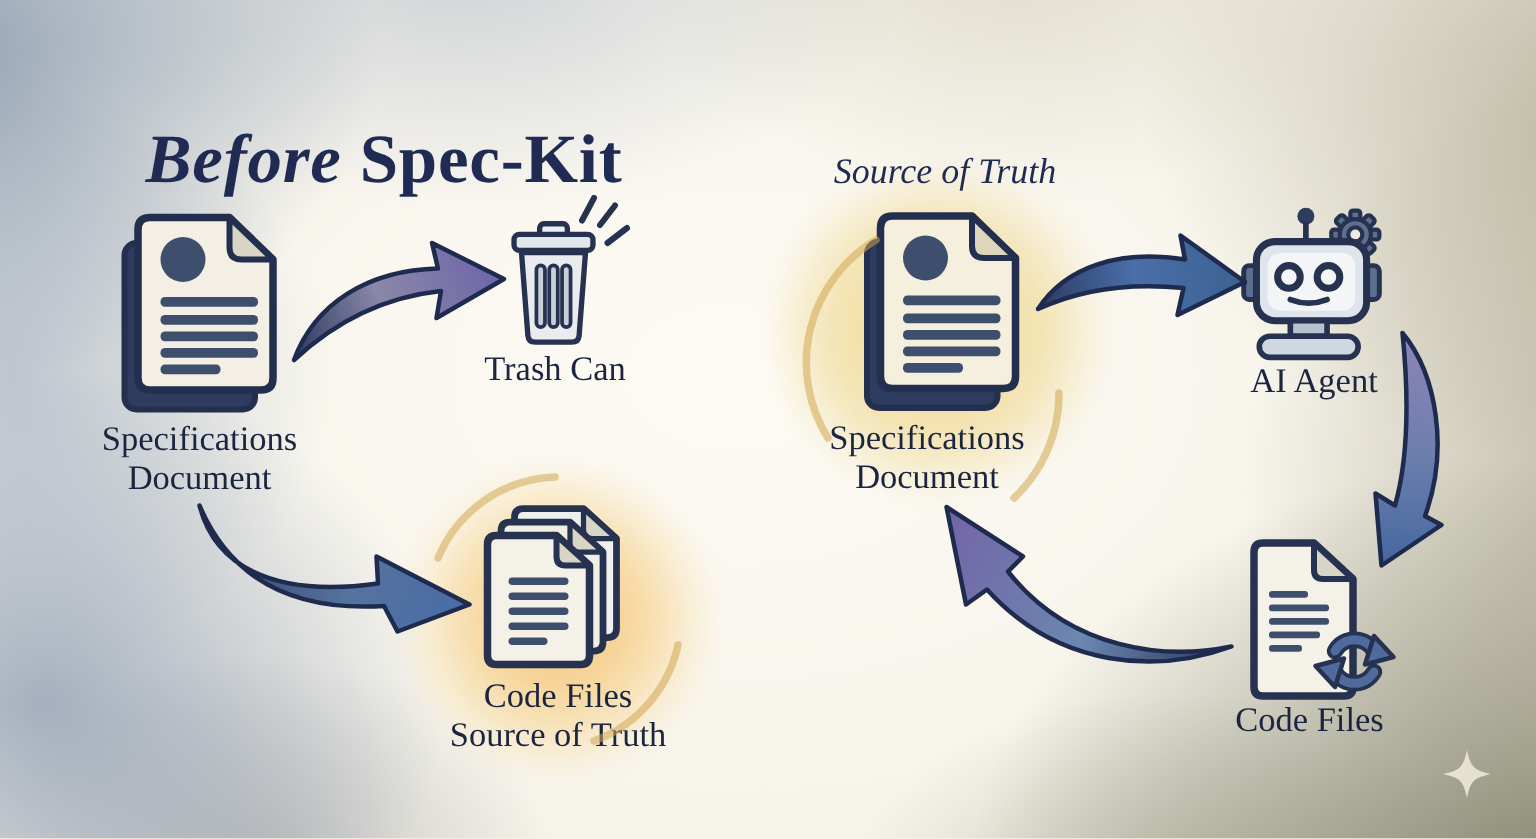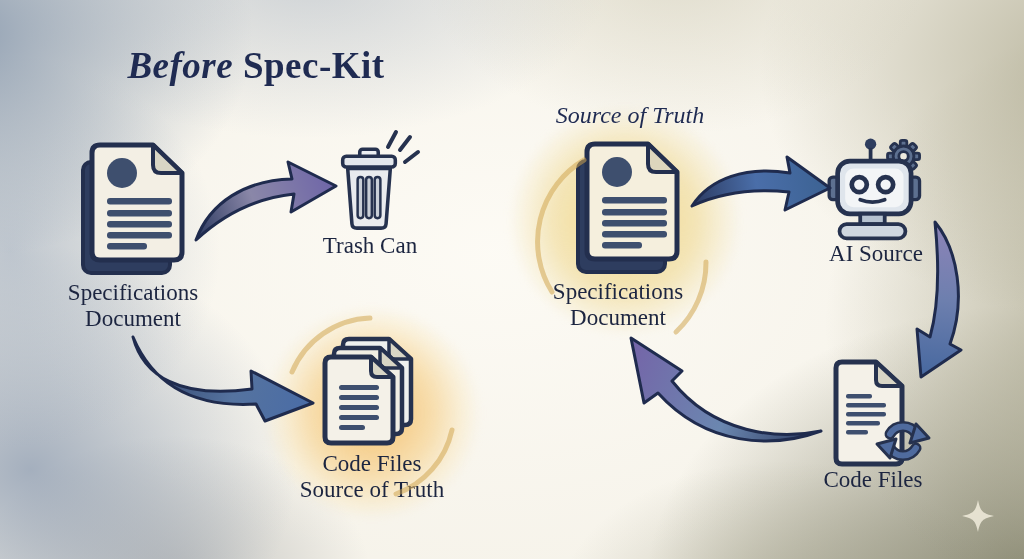--- a/index.html
+++ b/index.html
@@ -11,22 +11,22 @@
       radial-gradient(ellipse 300px 280px at 1% 45%, rgba(146,162,184,.55), transparent 70%),
       radial-gradient(ellipse 380px 320px at 3% 84%, rgba(110,130,160,.6), transparent 70%),
       radial-gradient(ellipse 280px 200px at 17% 103%, rgba(148,152,156,.55), transparent 70%),
       radial-gradient(ellipse 430px 230px at 30% -4%, rgba(168,179,194,.5), transparent 70%),
       radial-gradient(ellipse 360px 240px at 66% -6%, rgba(205,201,180,.55), transparent 70%),
       radial-gradient(ellipse 480px 360px at 107% 12%, rgba(166,162,134,.75), transparent 70%),
       radial-gradient(ellipse 430px 430px at 110% 58%, rgba(152,149,120,.7), transparent 70%),
       radial-gradient(ellipse 540px 400px at 101% 106%, rgba(112,112,87,.85), transparent 72%),
       radial-gradient(ellipse 320px 220px at 76% 110%, rgba(158,156,132,.5), transparent 70%),
       radial-gradient(ellipse 640px 420px at 48% 45%, rgba(253,251,245,.95), transparent 78%);}
-  .title{position:absolute;width:512px;text-align:center;font-size:37px;line-height:52px;
-    font-weight:600;color:#1f2b52;letter-spacing:.5px;}
+  .title{position:absolute;width:512px;text-align:center;font-size:46px;line-height:52px;
+    font-weight:600;color:#1f2b52;letter-spacing:.5px;margin-top:40px;}
   .title .it{font-style:italic;}
   .node-label{position:absolute;text-align:center;font-size:23px;line-height:26px;color:#1c2540;}
   .caption{position:absolute;text-align:center;font-size:24px;line-height:26px;
     font-style:italic;color:#1f2b52;}
   .glow{position:absolute;border-radius:50%;filter:blur(5px);}
   .glow-orange{left:266px;top:310px;width:212px;height:206px;background:
     radial-gradient(circle, rgba(243,186,96,.9) 0%, rgba(246,206,132,.6) 42%, rgba(249,227,176,.32) 62%, rgba(249,227,176,0) 74%);}
   .glow-gold{left:512px;top:110px;width:226px;height:222px;background:
     radial-gradient(circle, rgba(240,210,120,.85) 0%, rgba(238,213,135,.55) 45%, rgba(243,227,176,.28) 64%, rgba(243,227,176,0) 75%);}
   .icon{position:absolute;}
@@ -133,21 +133,21 @@
     <rect x="86" y="50" width="11" height="24" rx="4" fill="#5d7090" stroke="#26324f" stroke-width="3.5"></rect>
     <rect x="10" y="33" width="78" height="56" rx="13" fill="#dfe5ec" stroke="#26324f" stroke-width="5"></rect>
     <rect x="18" y="41" width="62" height="41" rx="9" fill="#f3f5f7"></rect>
     <circle cx="33" cy="58" r="8" fill="#f3f5f7" stroke="#26324f" stroke-width="5"></circle>
     <circle cx="61" cy="58" r="8" fill="#f3f5f7" stroke="#26324f" stroke-width="5"></circle>
     <path d="M34 74 Q47 79 60 74" fill="none" stroke="#26324f" stroke-width="4" stroke-linecap="round"></path>
     <rect x="34" y="89" width="26" height="11" fill="#b6c2d0" stroke="#26324f" stroke-width="4"></rect>
     <rect x="12" y="100" width="70" height="15" rx="7.5" fill="#cfd7e0" stroke="#26324f" stroke-width="4"></rect>
   </svg>
   <div class="node-label" style="left:815px;top:241px;width:122px;">
-    <div>AI Source</div>
+    <div>AI Agent</div>
   </div>
 
   <svg class="icon" style="left:830px;top:358px;" width="98" height="110" viewBox="0 0 98 110">
     <path d="M6 10 Q6 4 12 4 H46 L72 28 V100 Q72 106 66 106 H12 Q6 106 6 100 Z" fill="#f4f1e8" stroke="#26324f" stroke-width="5" stroke-linejoin="round"></path>
     <path d="M46 4 V22 Q46 28 52 28 H72 Z" fill="#d8d5c5" stroke="#26324f" stroke-width="4" stroke-linejoin="round"></path>
     <rect x="16" y="36" width="26" height="4.5" rx="2" fill="#3e4f6e"></rect>
     <rect x="16" y="45" width="40" height="4.5" rx="2" fill="#3e4f6e"></rect>
     <rect x="16" y="54" width="40" height="4.5" rx="2" fill="#3e4f6e"></rect>
     <rect x="16" y="63" width="34" height="4.5" rx="2" fill="#3e4f6e"></rect>
     <rect x="16" y="72" width="22" height="4.5" rx="2" fill="#3e4f6e"></rect>

